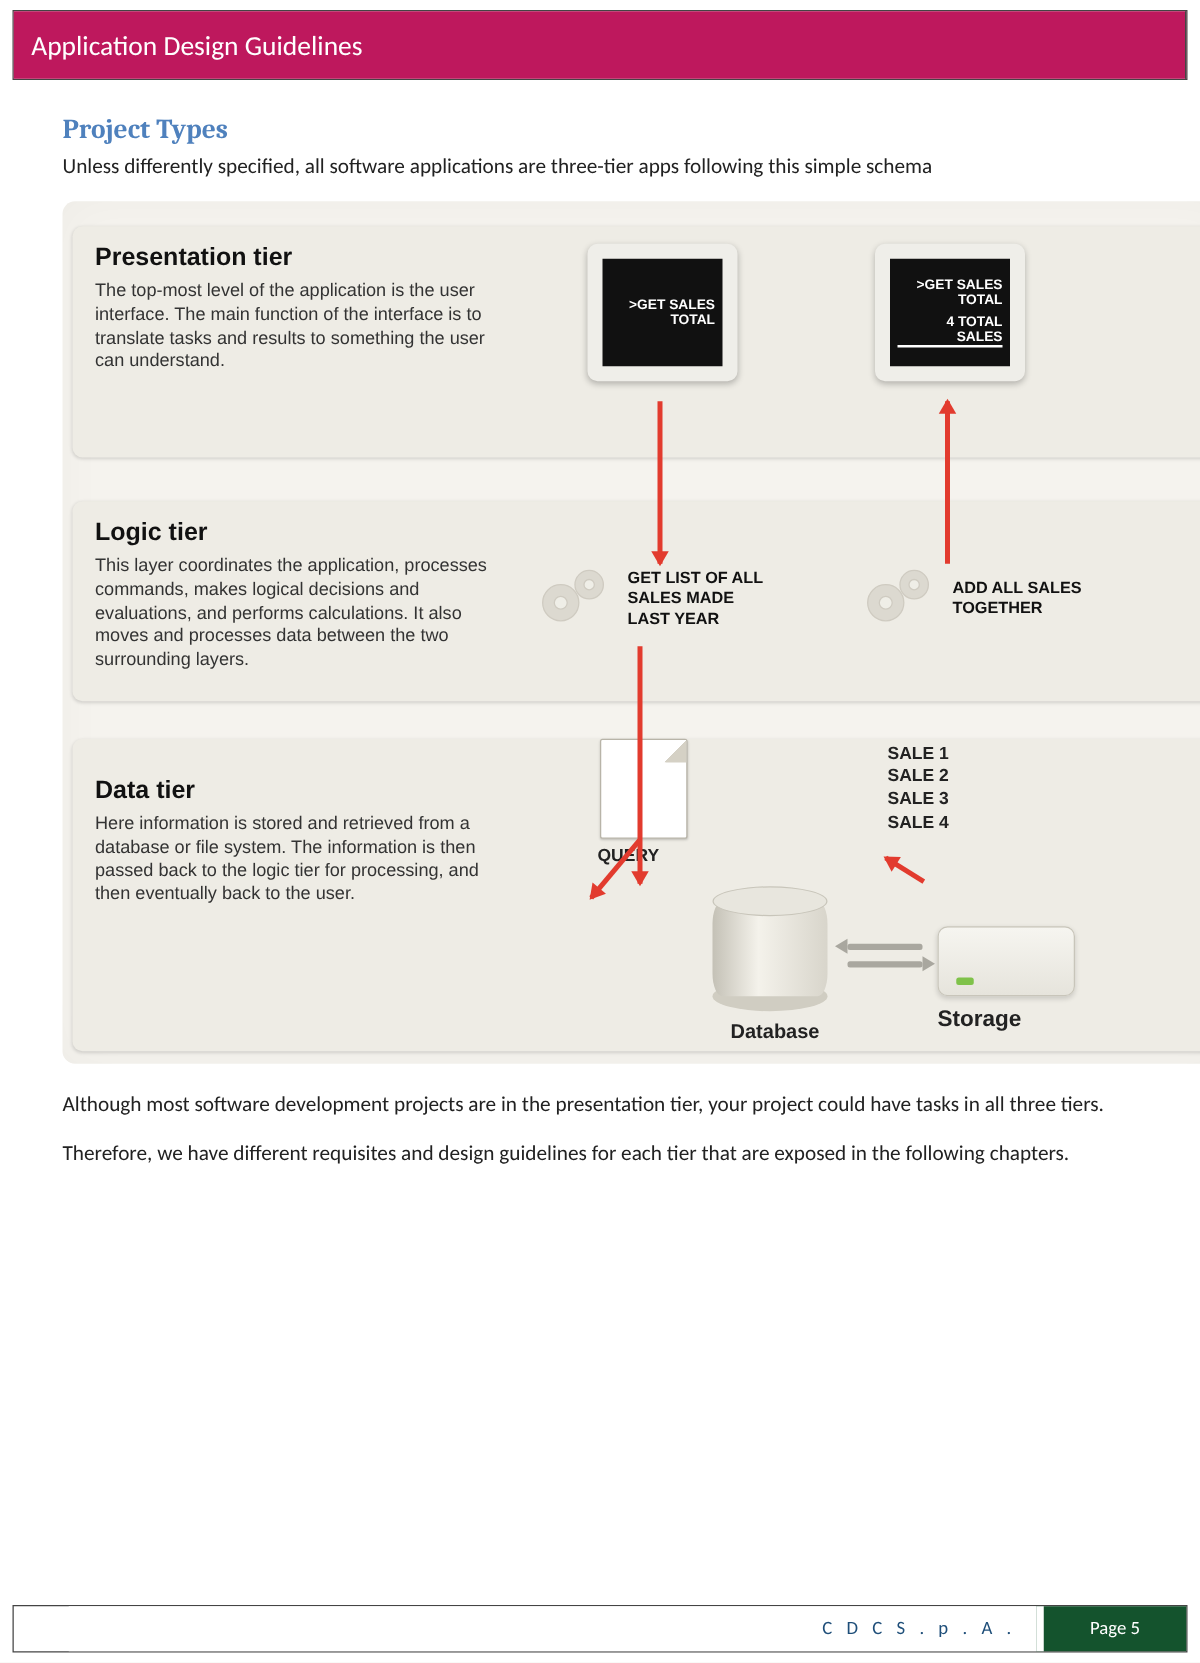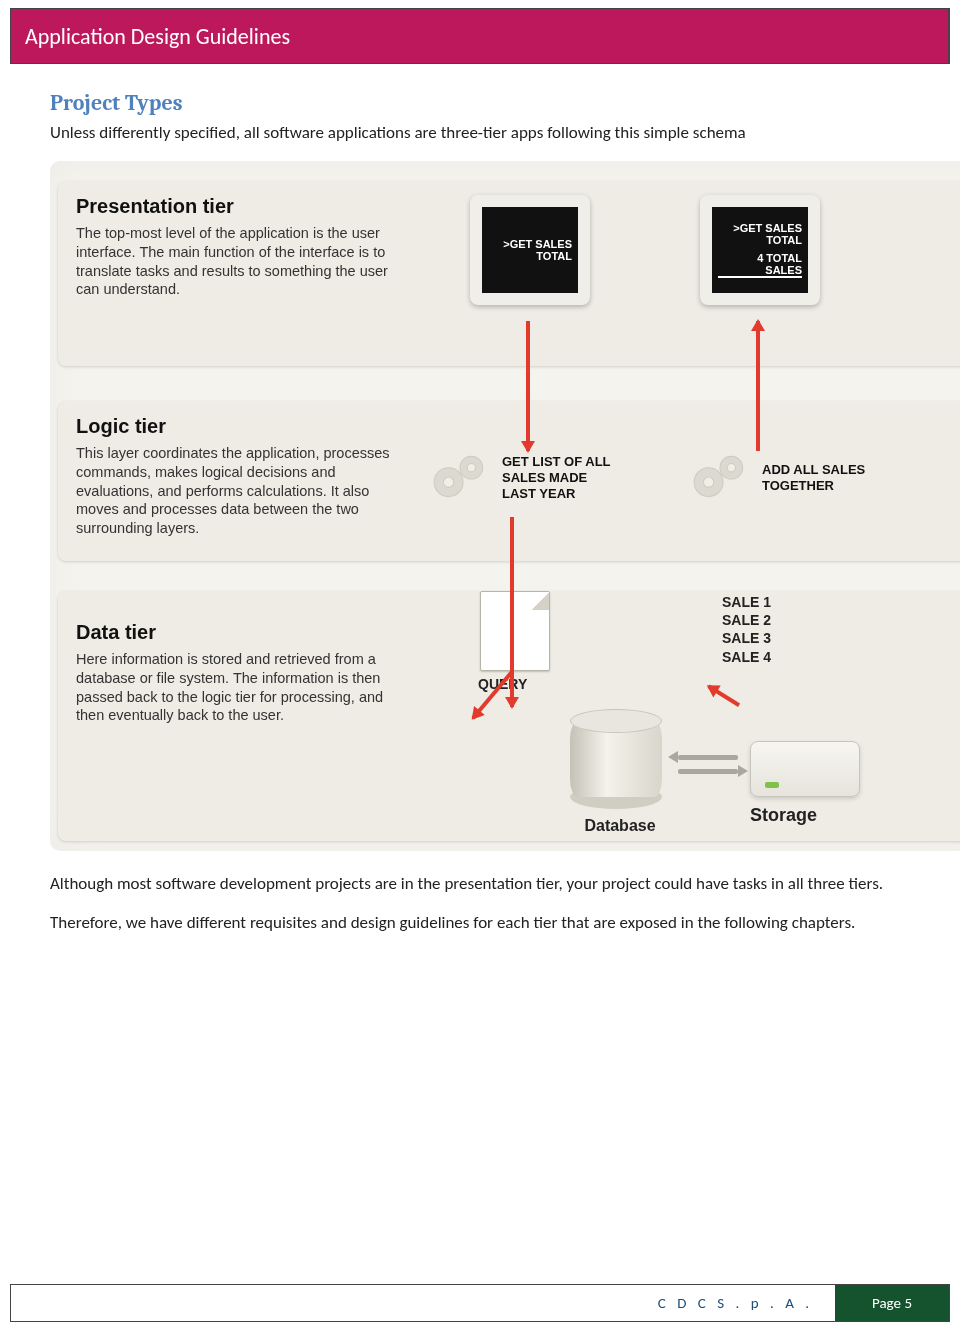--- a/index.html
+++ b/index.html
@@ -159,21 +159,20 @@
     font-weight: bold;
     font-size: 14px;
   }
   .sales-list {
     position: absolute;
     top: 432px; left: 660px;
     font-family: Arial, sans-serif;
     font-weight: bold;
     font-size: 14px;
     line-height: 1.3;
-    margin-left: 12px;
   }
   
   .db-cyl {
     position: absolute;
     top: 548px; left: 520px;
     width: 92px; height: 100px;
   }
   .db-cyl .body {
     position:absolute; top:12px; left:0; right:0; bottom:12px;
     background: linear-gradient(90deg,#c4c1b6,#f4f2eb 40%,#d8d5cb);

